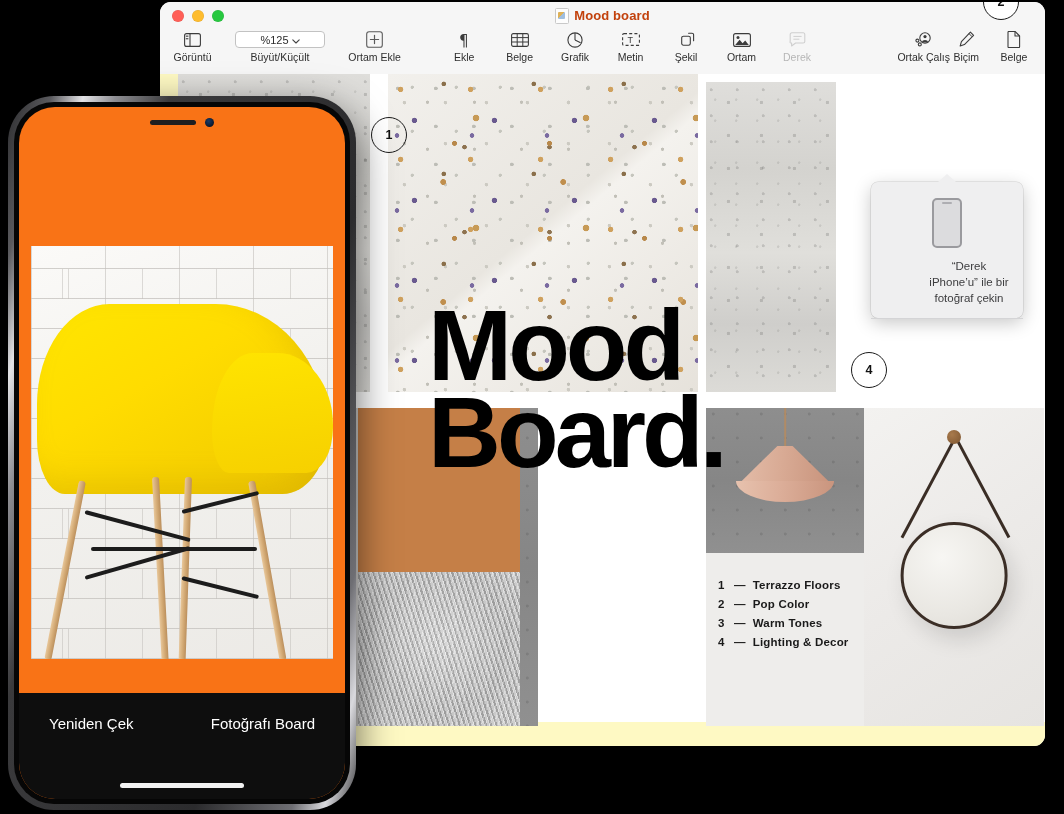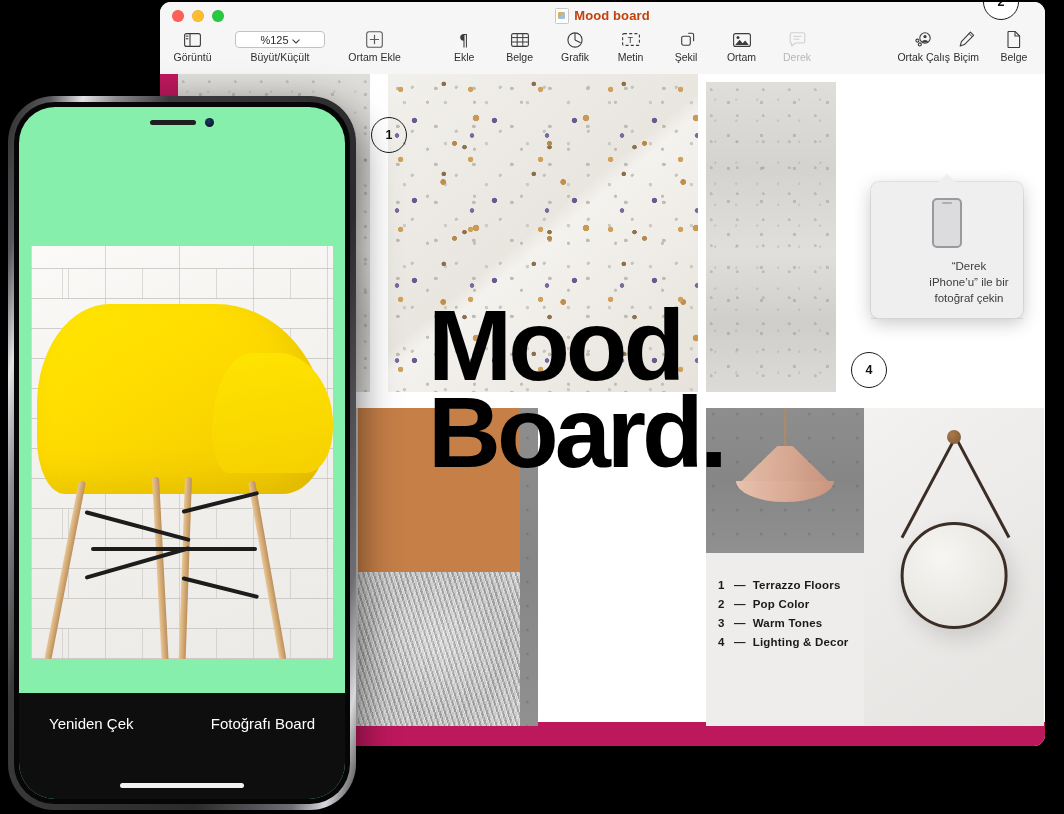--- a/index.html
+++ b/index.html
@@ -124,21 +124,21 @@
     box-sizing: border-box;
   }
   .gap-a { width: 26px; }
   .gap-b { width: 22px; }
   .spacer-flex { flex: 1; }
 
   
   .kn-canvas {
     position: absolute;
     left: 0; top: 72px; right: 0; bottom: 0;
-    background: #be185d;
+    background: #fef9c3;
     overflow: hidden;
   }
   .slide {
     position: absolute;
     left: 18px;
     top: 0px;
     width: 880px;
     height: 648px;
     background: #ffffff;
   }
@@ -389,21 +389,21 @@
     width: 100%; height: 100%;
     border-radius: 40px;
     background: #060606;
     padding: 5px;
     box-sizing: border-box;
     position: relative;
   }
   .iphone-screen {
     width: 100%; height: 100%;
     border-radius: 36px;
-    background: #86efac;
+    background: #f97316;
     overflow: hidden;
     position: relative;
   }
   .notch-bar {
     position: absolute;
     top: 11px; left: 50%;
     transform: translateX(-50%);
     display: flex;
     align-items: center;
     gap: 9px;

